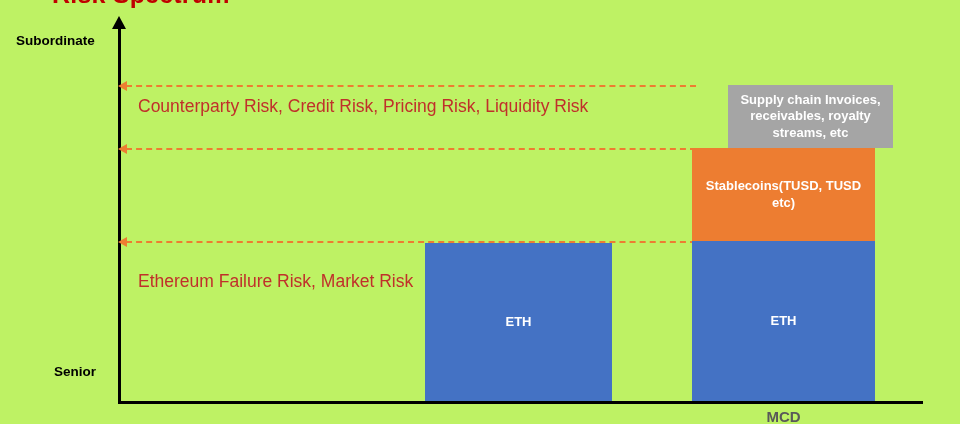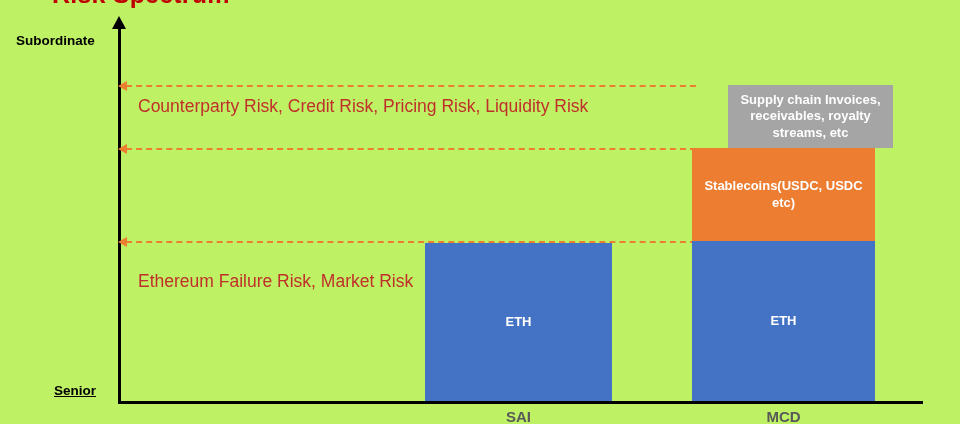--- a/index.html
+++ b/index.html
@@ -60,21 +60,21 @@
   }
 
   .axis-end-label {
     position: absolute;
     font-size: 13.5px;
     font-weight: bold;
     color: #000000;
     white-space: nowrap;
   }
   #label-subordinate { left: 16px; top: 33px; }
-  #label-senior      { left: 54px; top: 383px; text-decoration: underline; }
+  #label-senior      { left: 54px; top: 364px; }
 
   
   .sep-line {
     position: absolute;
     left: 126px;
     width: 570px;
     height: 0;
     border-top: 2px dashed #ED7D31;
   }
   .sep-arrow {
@@ -185,19 +185,18 @@
   <div class="sep-line" id="sep-line-2"></div>
   <div class="sep-arrow" id="sep-arrow-3"></div>
   <div class="sep-line" id="sep-line-3"></div>
 
   <div class="risk-note" id="risk-note-1">Counterparty Risk, Credit Risk, Pricing Risk, Liquidity Risk</div>
   <div class="risk-note" id="risk-note-3">Ethereum Failure Risk, Market Risk</div>
 
   <div class="bar-seg" id="sai-eth-seg">ETH</div>
 
   <div class="bar-seg" id="mcd-rwa-seg">Supply chain Invoices, receivables, royalty streams, etc</div>
-  <div class="bar-seg" id="mcd-stable-seg">Stablecoins(USDC, USDC etc)</div>
+  <div class="bar-seg" id="mcd-stable-seg">Stablecoins(TUSD, TUSD etc)</div>
   <div class="bar-seg" id="mcd-eth-seg">ETH</div>
 
-  <div class="cat-label" id="cat-label-sai">SAI</div>
   <div class="cat-label" id="cat-label-mcd">MCD</div>
 
 </div>
 
 </body></html>

